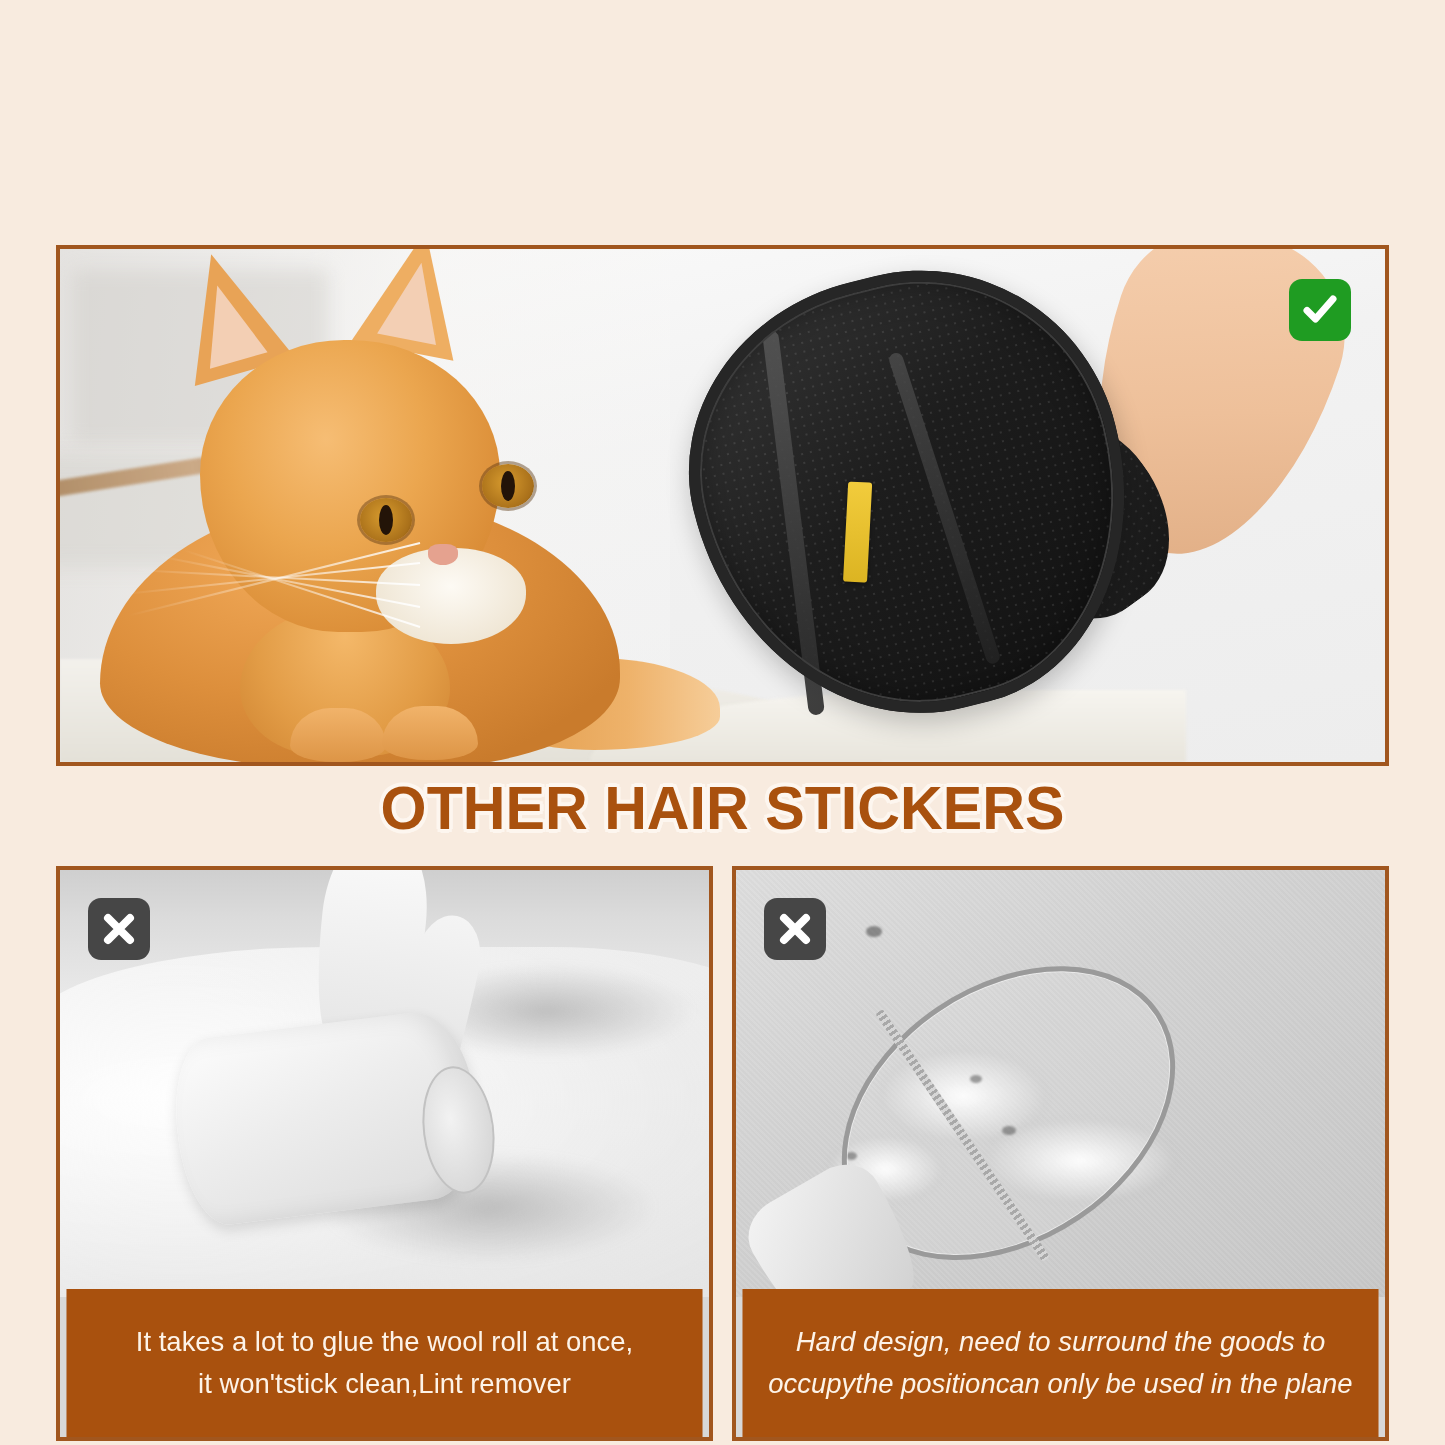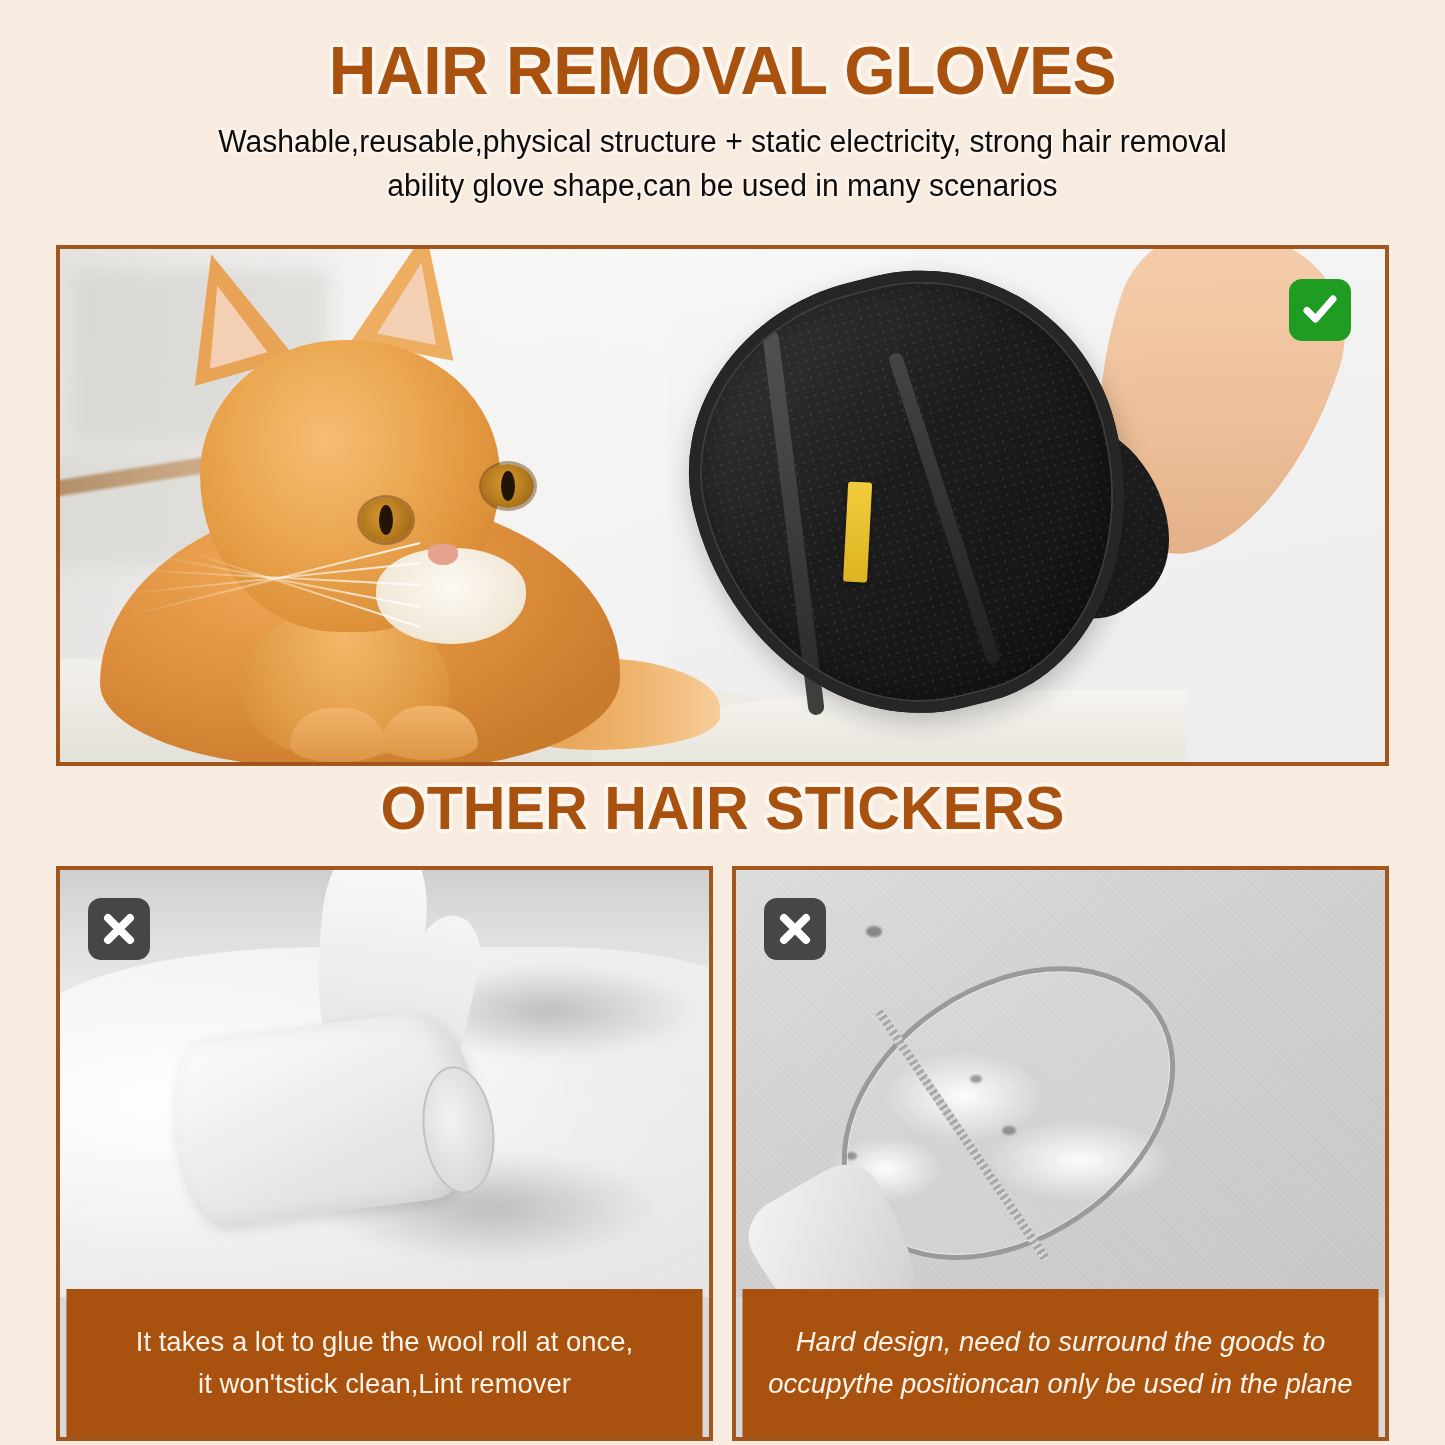--- a/index.html
+++ b/index.html
@@ -522,27 +522,20 @@
     top: 28px;
   }
   .badge svg { display: block; }
 
 </style>
 </head>
 <body>
 
 <div class="page">
 
-  <div class="header">
-    <div class="main-title">HAIR REMOVAL GLOVES</div>
-    <div class="subtitle">
-      <div>Washable,reusable,physical structure + static electricity, strong hair removal</div>
-      <div>ability glove shape,can be used in many scenarios</div>
-    </div>
-  </div>
 
   <div class="hero-frame">
     <div class="hero-inner">
 
       <div class="wall"></div>
       <div class="wood-bar"></div>
       <div class="blanket"></div>
       <div class="blanket2"></div>
 
       <div class="cat">

